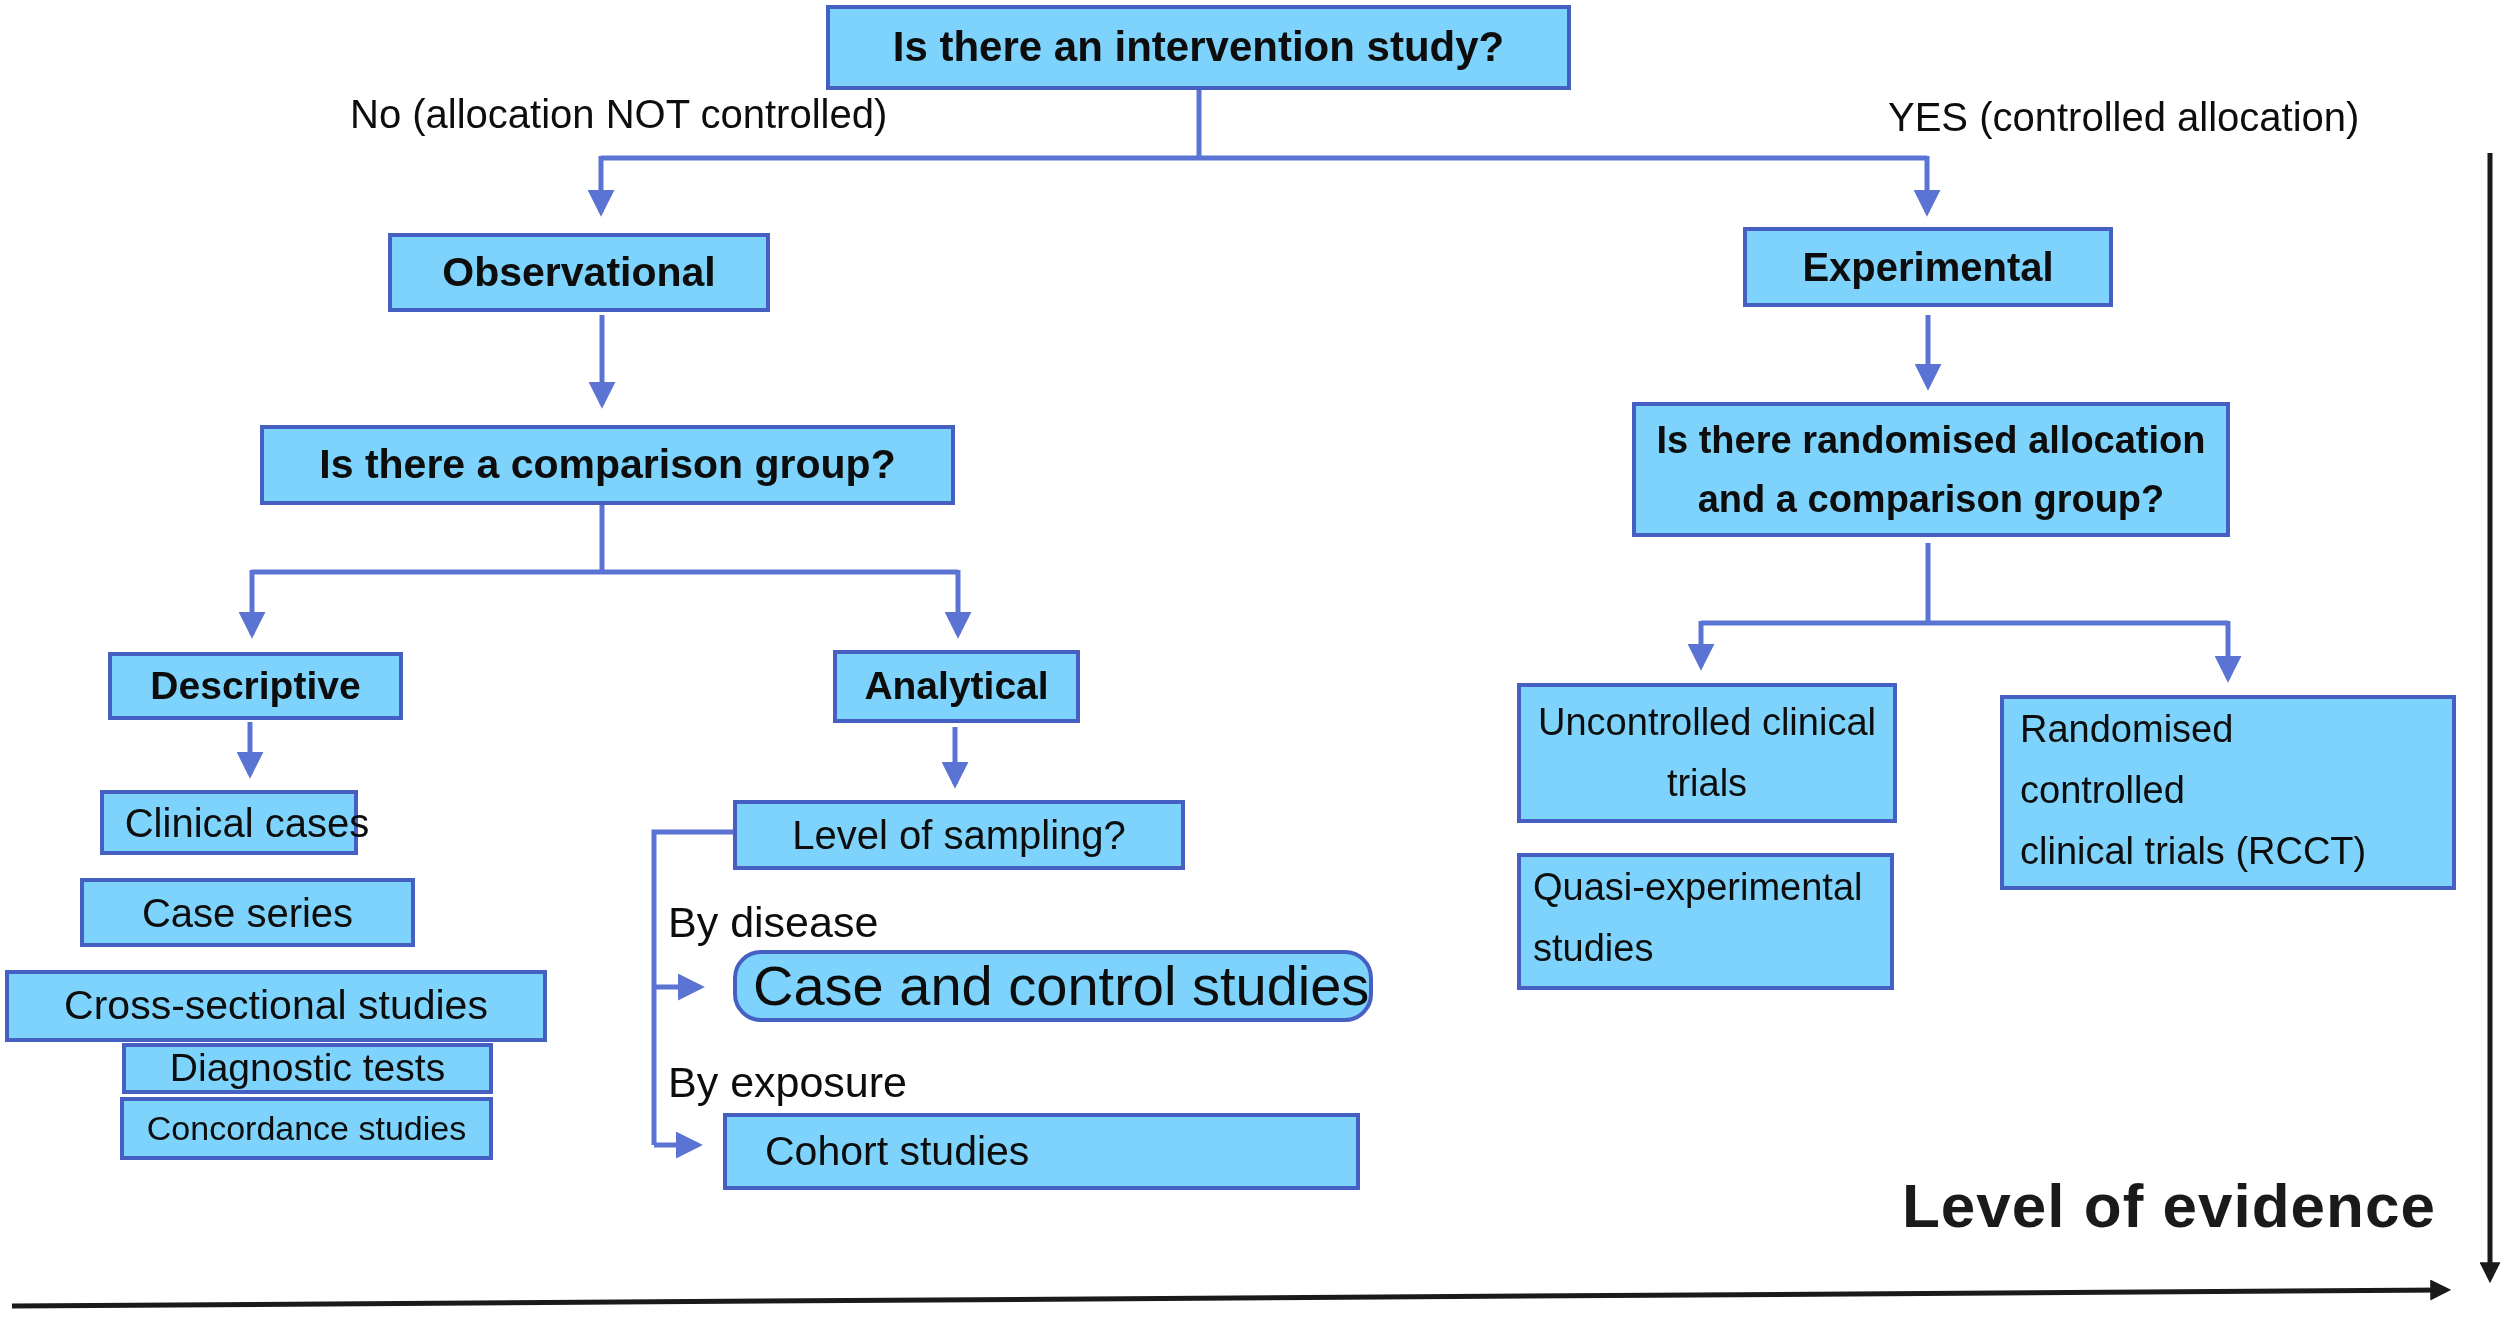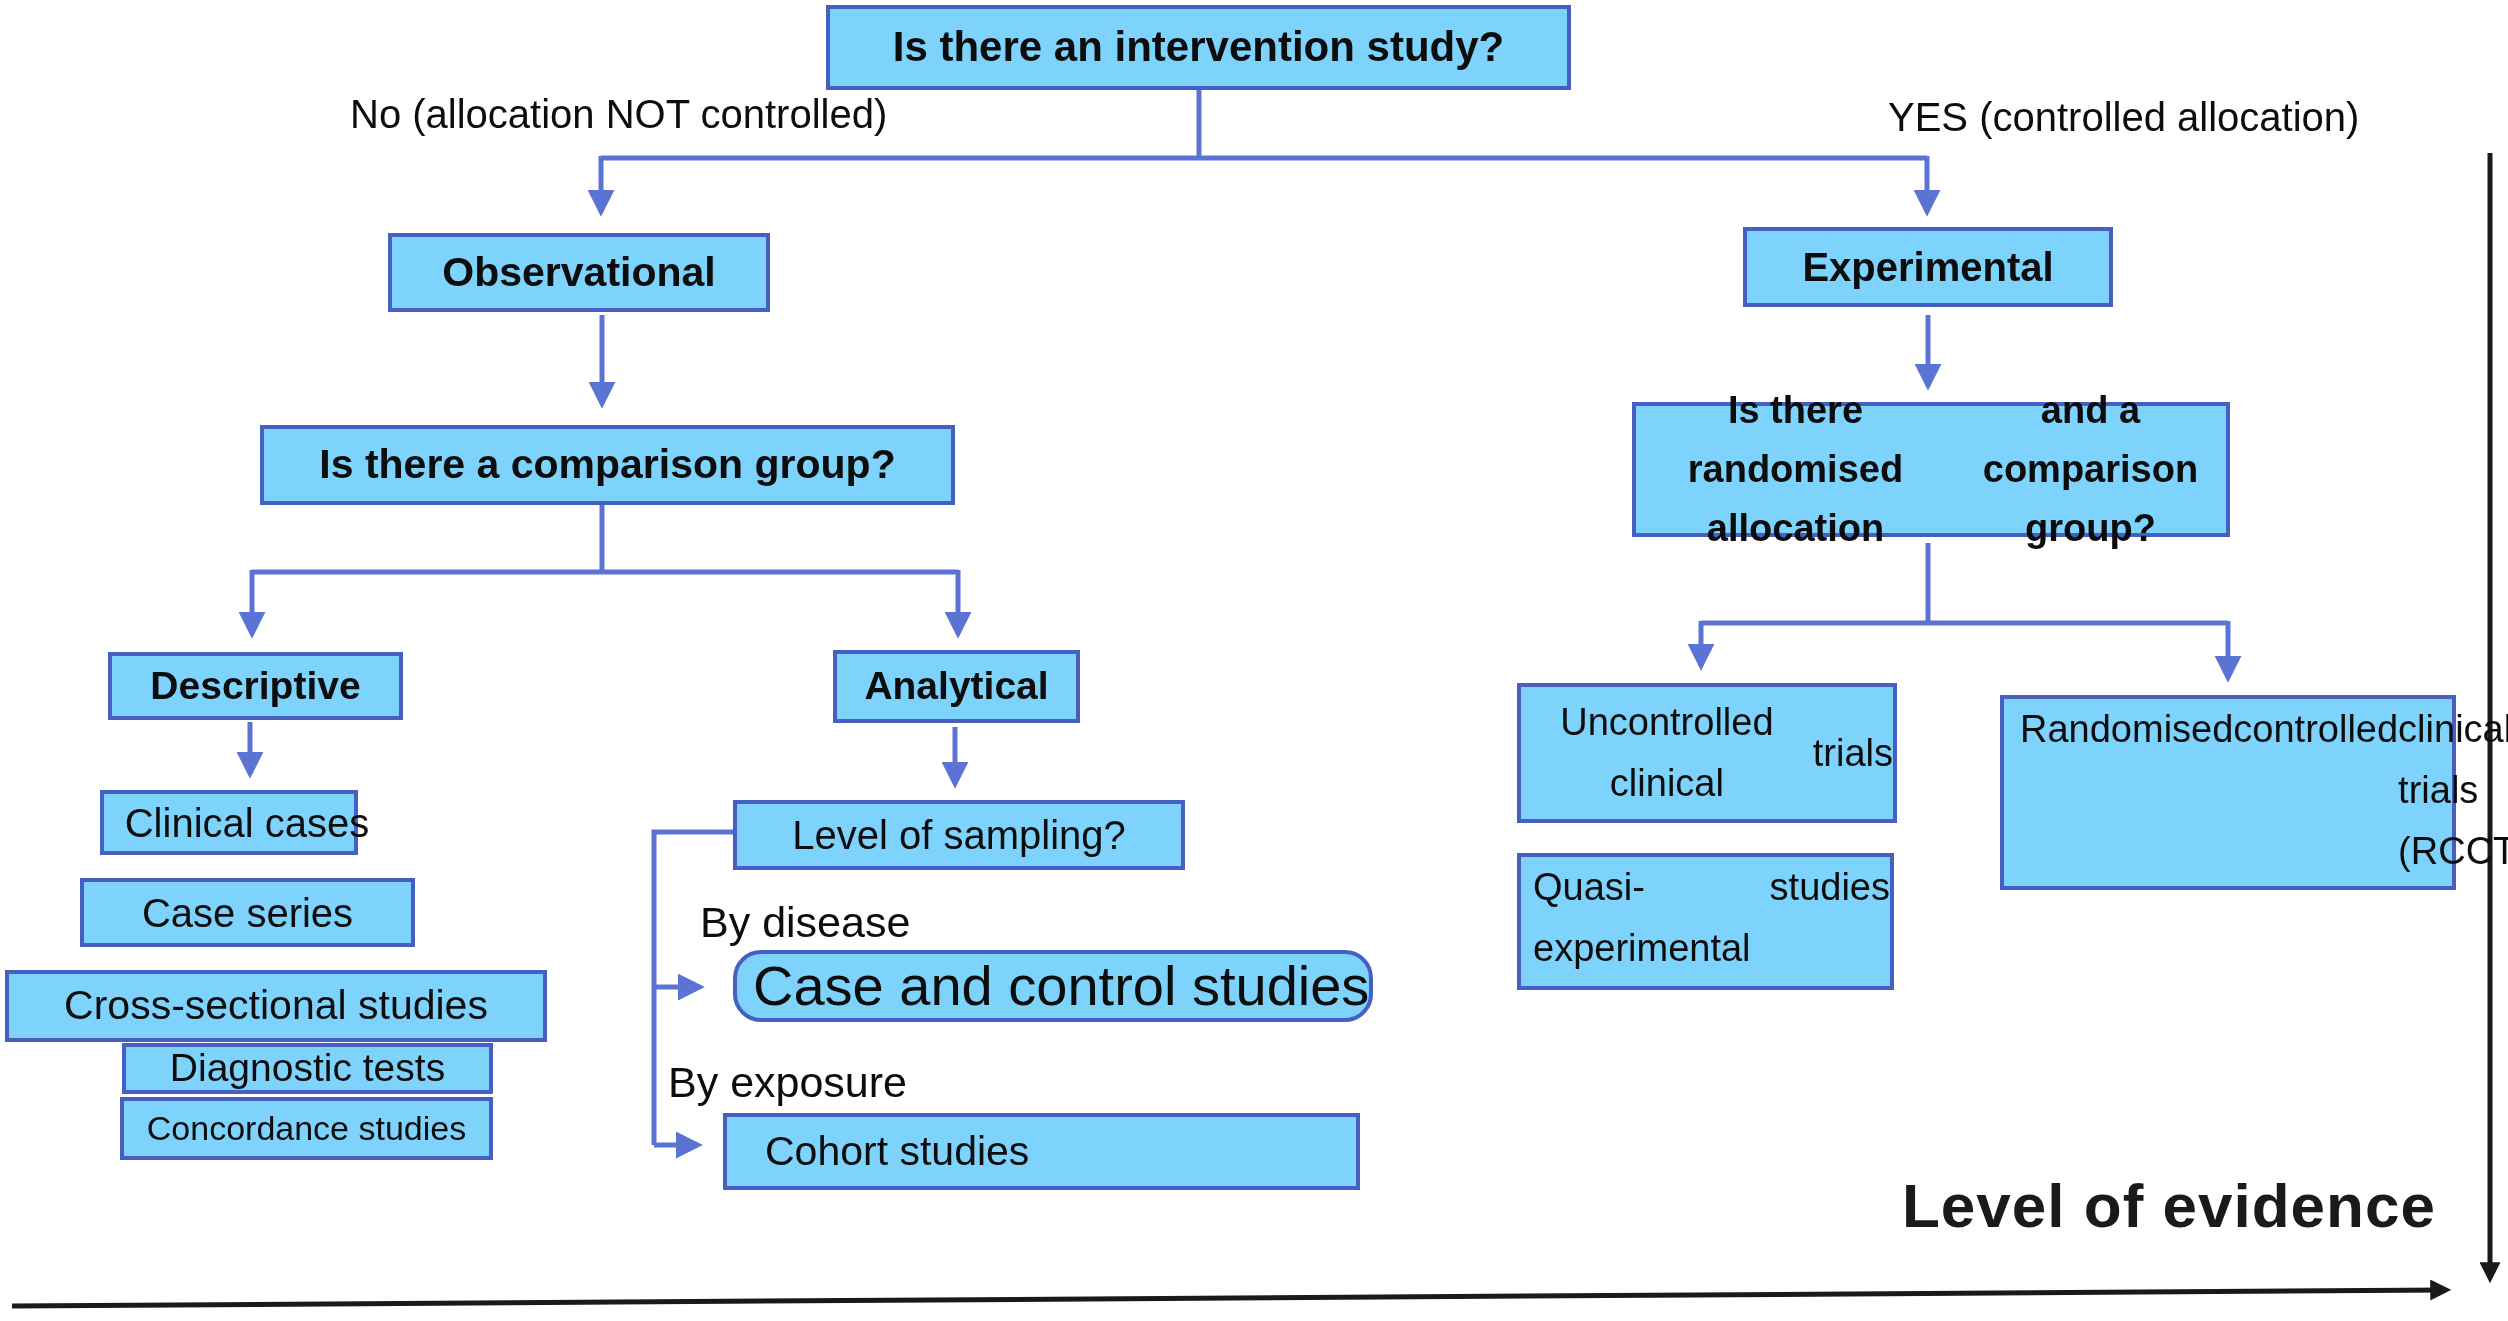--- a/index.html
+++ b/index.html
@@ -28,21 +28,21 @@
     background:#7dd3fc;
     border:4px solid var(--box-border);
     box-sizing:border-box;
     display:flex;align-items:center;justify-content:center;
     font-size:41px;line-height:1.15;
     white-space:nowrap;
     text-align:center;
   }
   .box.bold{font-weight:bold;}
   .box.left{justify-content:flex-start;text-align:left;}
-  .box.multiline{flex-direction:row;white-space:normal;}
+  .box.multiline{flex-direction:column;white-space:normal;}
   .lbl{
     position:absolute;
     font-size:40px;
     white-space:nowrap;
   }
   .axis-label{
     position:absolute;
     font-size:62px;
     font-weight:bold;
     letter-spacing:1px;
@@ -114,21 +114,21 @@
   <div class="box" style="left:80px;top:878px;width:335px;height:69px;font-size:40px;">Case series</div>
 
   <div class="box" style="left:5px;top:970px;width:542px;height:72px;font-size:41px;">Cross-sectional studies</div>
 
   <div class="box" style="left:122px;top:1043px;width:371px;height:51px;font-size:39px;">Diagnostic tests</div>
 
   <div class="box" style="left:120px;top:1097px;width:373px;height:63px;font-size:34px;">Concordance studies</div>
 
   <div class="box" style="left:733px;top:800px;width:452px;height:70px;font-size:40px;">Level of sampling?</div>
 
-  <div class="lbl" style="left:668px;top:898px;font-size:43px;margin-left:32px;">By disease</div>
+  <div class="lbl" style="left:668px;top:898px;font-size:43px;">By disease</div>
 
   <div class="box left" style="left:733px;top:950px;width:640px;height:72px;font-size:56px;padding-left:16px;border-radius:28px;">Case and control studies</div>
 
   <div class="lbl" style="left:668px;top:1058px;font-size:43px;">By exposure</div>
 
   <div class="box left" style="left:723px;top:1113px;width:637px;height:77px;font-size:41px;padding-left:38px;">Cohort studies</div>
 
   <div class="box bold" style="left:1743px;top:227px;width:370px;height:80px;font-size:40px;">Experimental</div>
 
   <div class="box bold multiline" style="left:1632px;top:402px;width:598px;height:135px;font-size:38px;line-height:1.55;">

